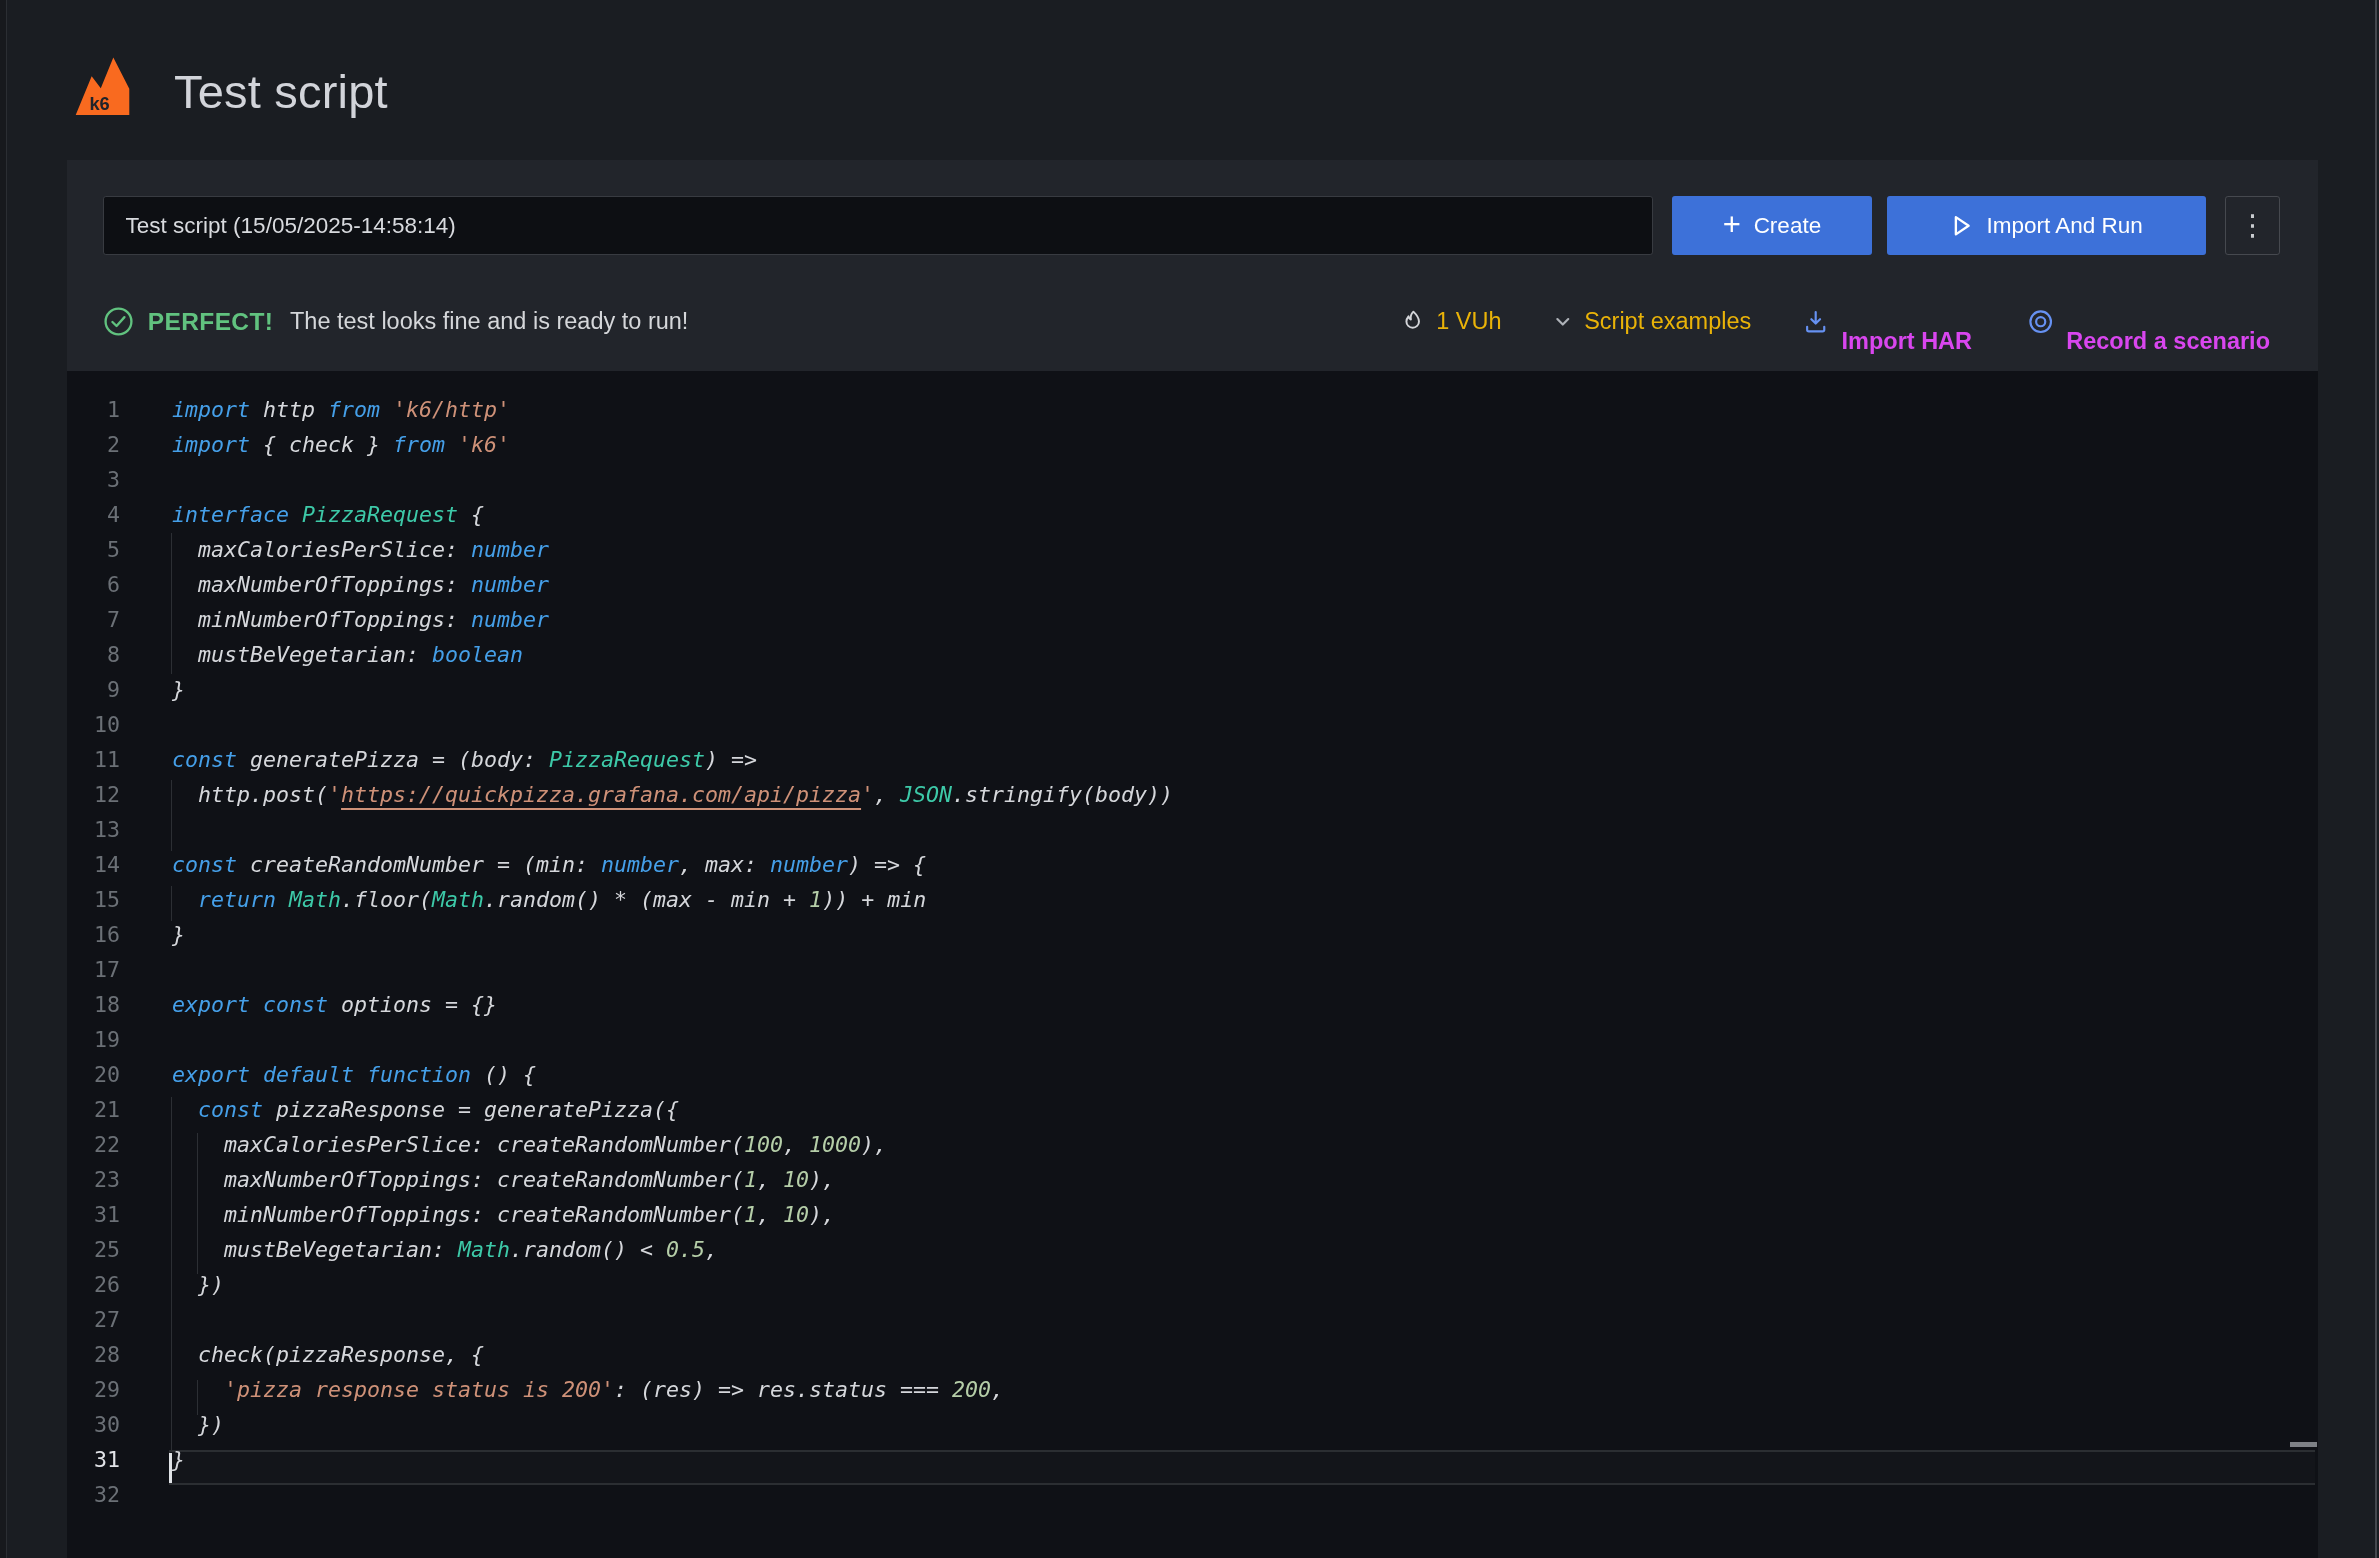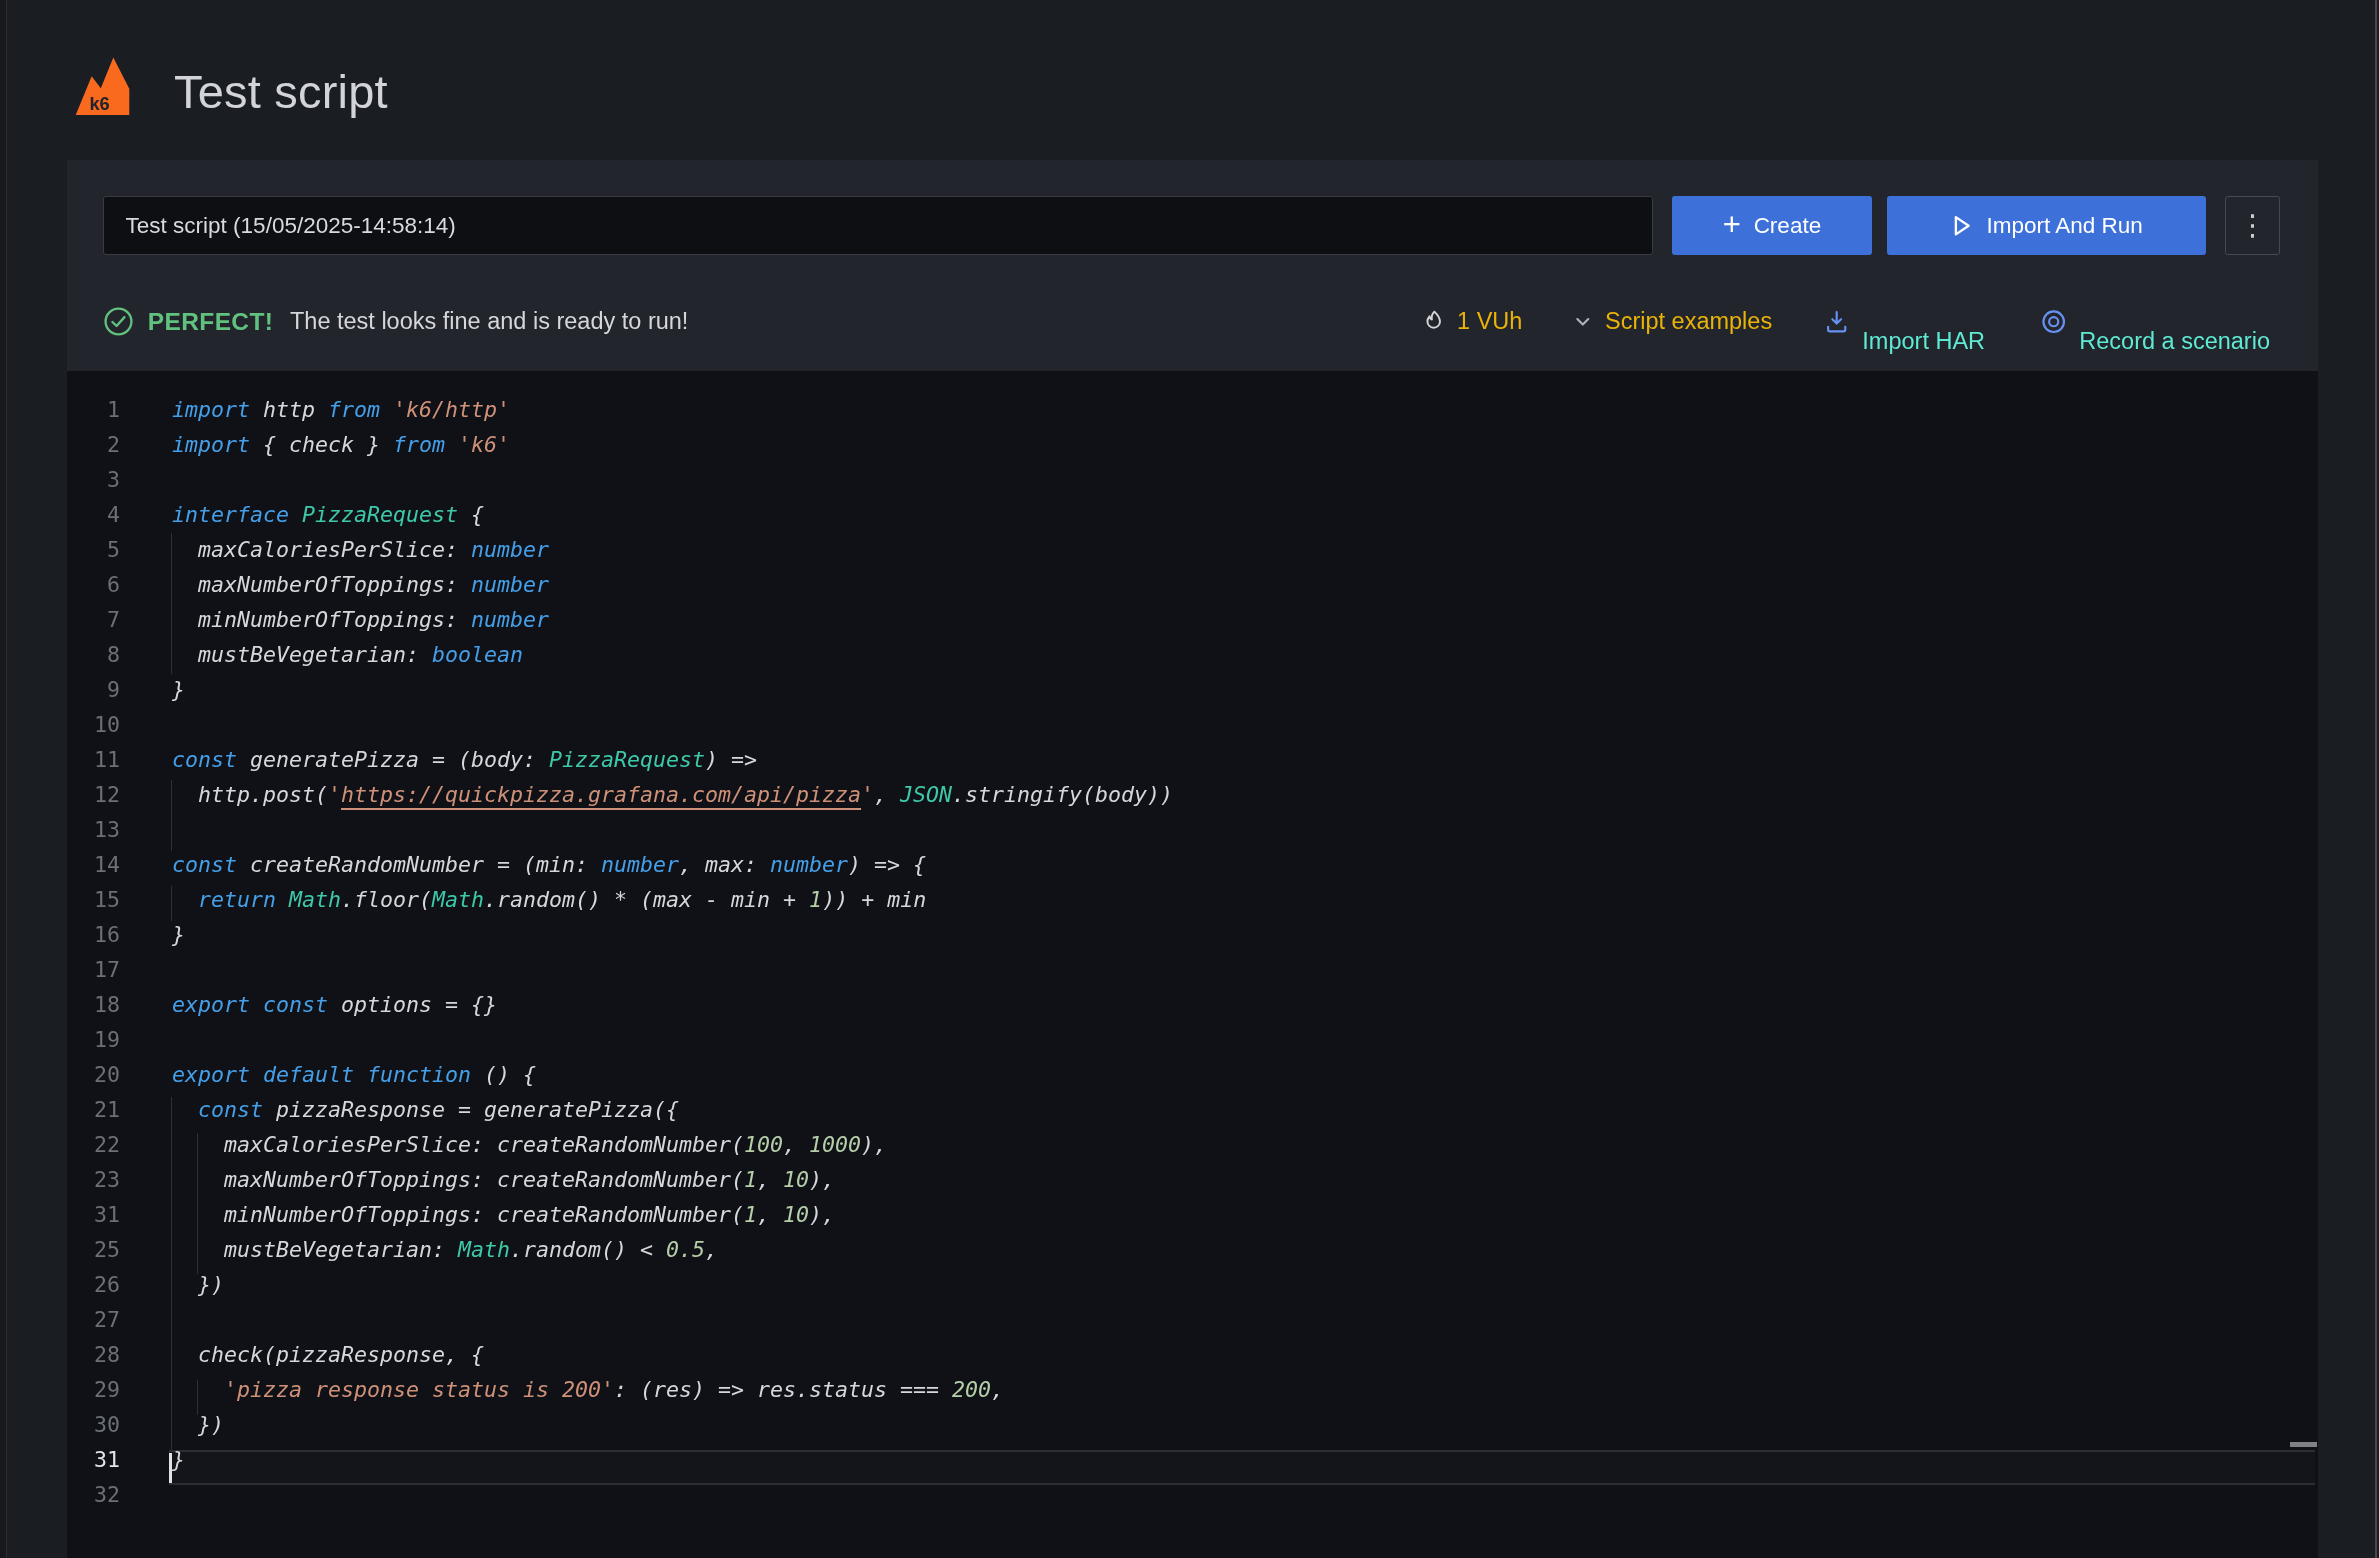--- a/index.html
+++ b/index.html
@@ -44,21 +44,21 @@
   }
 
   
   .status-row{position:absolute;left:36px;right:48px;top:140px;height:43px;display:flex;align-items:center;}
   .status-left{display:flex;align-items:center;gap:13.7px;}
   .status-badge{color:#61c27f;font-size:24.5px;font-weight:700;letter-spacing:0.4px;}
   .status-msg{color:#d5d7da;font-size:23.5px;margin-left:2.9px;}
   .status-right{margin-left:auto;display:flex;align-items:center;}
   .sr-item{display:flex;align-items:center;}
   .sr-label{font-size:23.5px;color:#eab308;font-weight:500;}
-  .sr-link{font-size:23.5px;color:#5eead4;font-weight:400;cursor:pointer;margin-top:40px;}
+  .sr-link{font-size:23.5px;color:#d946ef;font-weight:700;cursor:pointer;margin-top:40px;}
   .gap10{margin-left:9.8px;} .gap12{margin-left:11.8px;} .gap14{margin-left:12px;}
   .sep52{width:51px;} .sep56{width:55px;}
 
   
   .editor{position:absolute;left:67px;top:371px;width:2251px;height:1187px;background:#0f1116;}
   .gutter{position:absolute;left:0;top:20.6px;width:53px;text-align:right;
     font-family:"DejaVu Sans Mono",monospace;font-size:21.6px;color:#6b7076;}
   .gutter .ln{height:35px;line-height:35px;}
   .gutter .ln.active{color:#e2e4e8;}
   .code{position:absolute;left:105px;top:20.6px;font-family:"DejaVu Sans Mono",monospace;

